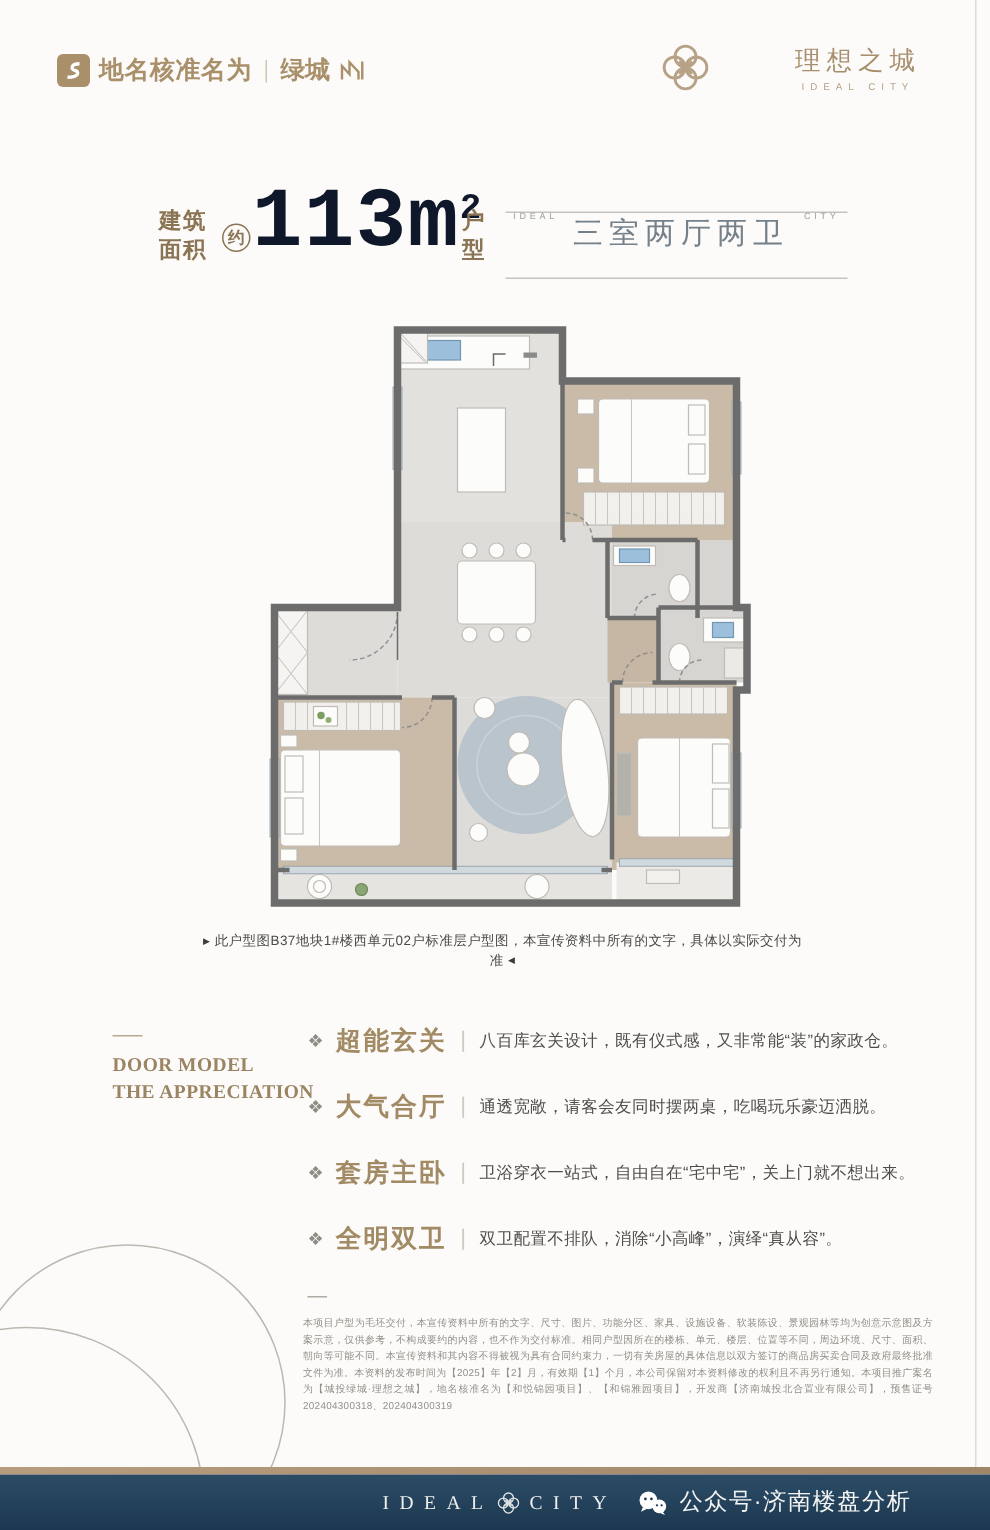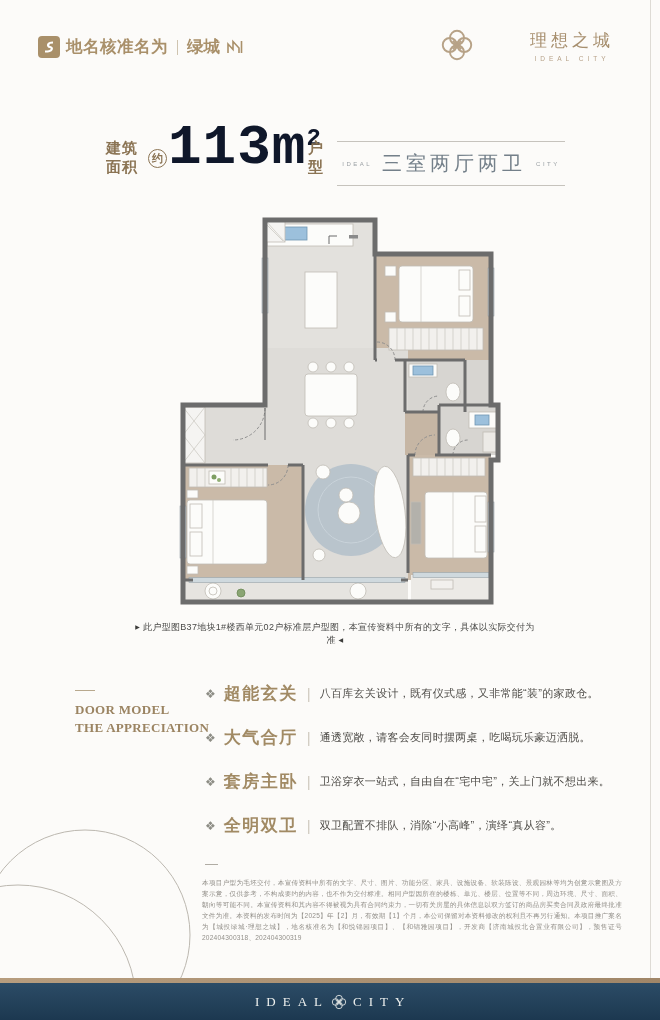--- a/index.html
+++ b/index.html
@@ -26,21 +26,21 @@
   .t-stack{position:absolute;font-size:15px;font-weight:700;color:#8b7454;line-height:1.25;letter-spacing:1px;}
   .t-labels{left:106px;top:139px;text-align:center;}
   .t-approx{position:absolute;left:148px;top:149px;width:19px;height:19px;border:1.2px solid #8b7454;border-radius:50%;
     display:flex;align-items:center;justify-content:center;font-size:11px;color:#8b7454;font-weight:700;}
   .t-value{position:absolute;left:168px;top:116px;font-family:Liberation Mono, monospace;
     font-size:56px;font-weight:700;color:#0f172a;letter-spacing:1px;}
   .t-value sup{font-size:24px;vertical-align:18px;}
   .t-unit{left:308px;top:139px;}
   .t-box{position:absolute;left:337px;top:141px;width:228px;height:45px;
     border-top:1px solid #c6c3bd;border-bottom:1px solid #c6c3bd;
-    display:flex;align-items:center;justify-content:center;}
+    display:flex;justify-content:center;}
   .t-box .side{font-size:6px;letter-spacing:2.5px;color:#9ba1a5;}
   .t-box .mid{font-size:20px;color:#74808a;letter-spacing:4px;margin:0 10px;}
 
   
   .plan{position:absolute;left:153px;top:210px;width:355px;height:395px;}
   .plan-note{position:absolute;left:135px;top:621px;width:400px;text-align:center;
     font-size:9px;color:#4a4a48;letter-spacing:.3px;}
   .plan-note .arr{font-size:6px;color:#3c3c3a;vertical-align:1px;}
 
   
@@ -315,14 +315,27 @@
         <g fill="none" stroke="#dfe3e2" stroke-width="0.9">
           <circle cx="8" cy="4.6" r="3.3"></circle>
             <circle cx="8" cy="11.4" r="3.3"></circle>
           <circle cx="4.6" cy="8" r="3.3"></circle>
             <circle cx="11.4" cy="8" r="3.3"></circle>
           <path d="M6,6 L10,10 M10,6 L6,10"></path>
         </g>
       </svg>
       <span>CITY</span>
     </div>
+    <div class="f-wechat">
+      <svg width="22" height="20" viewBox="0 0 24 22">
+        <circle cx="9" cy="9" r="6.5" fill="#fff"></circle>
+        <path d="M5,14 L3.6,17.4 L8,15.2 Z" fill="#fff"></path>
+        <circle cx="17" cy="13.5" r="5" fill="#fff"></circle>
+        <path d="M19.5,17.5 L21.2,19.8 L17.8,18.6 Z" fill="#fff"></path>
+        <circle cx="6.8" cy="8" r="1" fill="#1c3850"></circle>
+          <circle cx="11.2" cy="8" r="1" fill="#1c3850"></circle>
+        <circle cx="15.3" cy="12.7" r="0.85" fill="#1c3850"></circle>
+          <circle cx="18.7" cy="12.7" r="0.85" fill="#1c3850"></circle>
+      </svg>
+      <span class="f-wechat-label">公众号·济南楼盘分析</span>
+    </div>
   </div>
 </div>
 
 </body></html>

